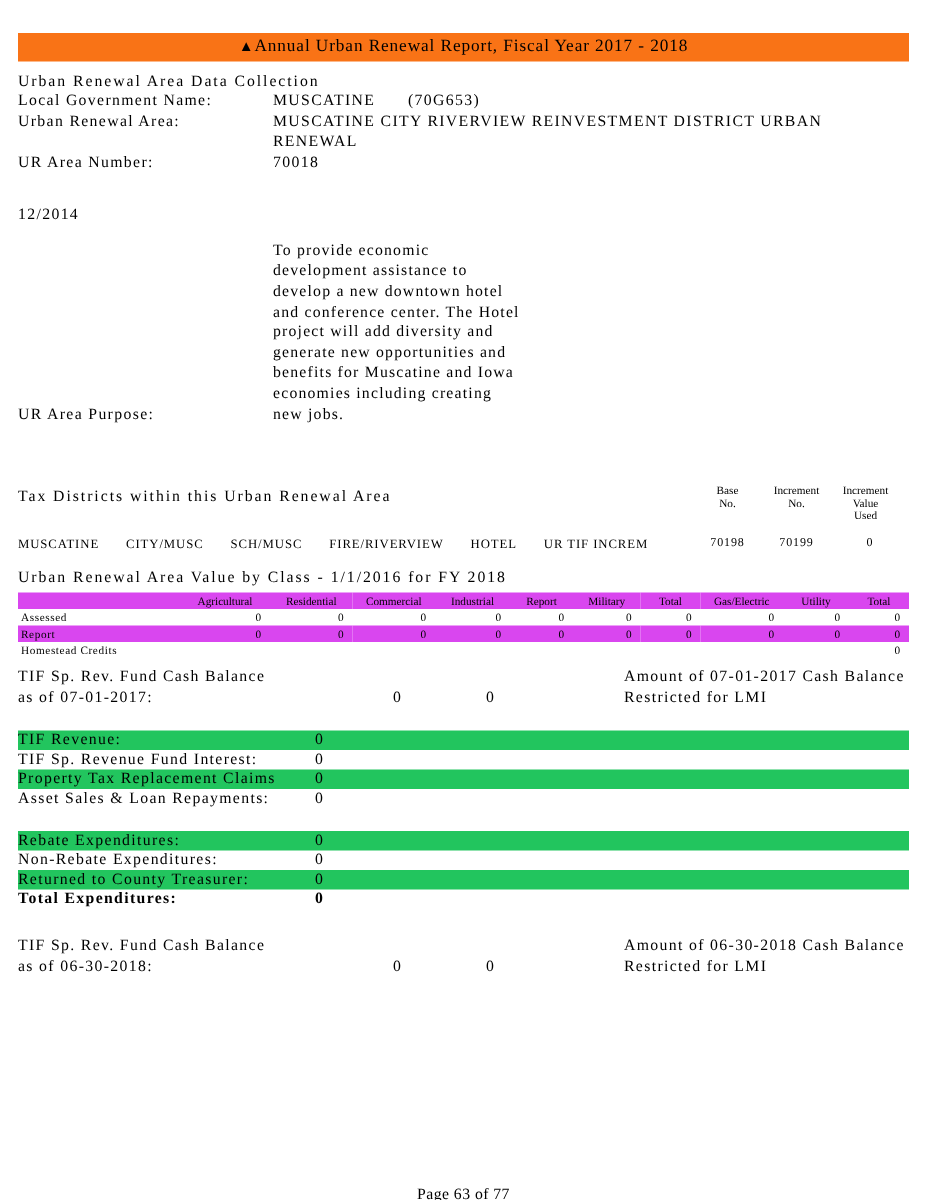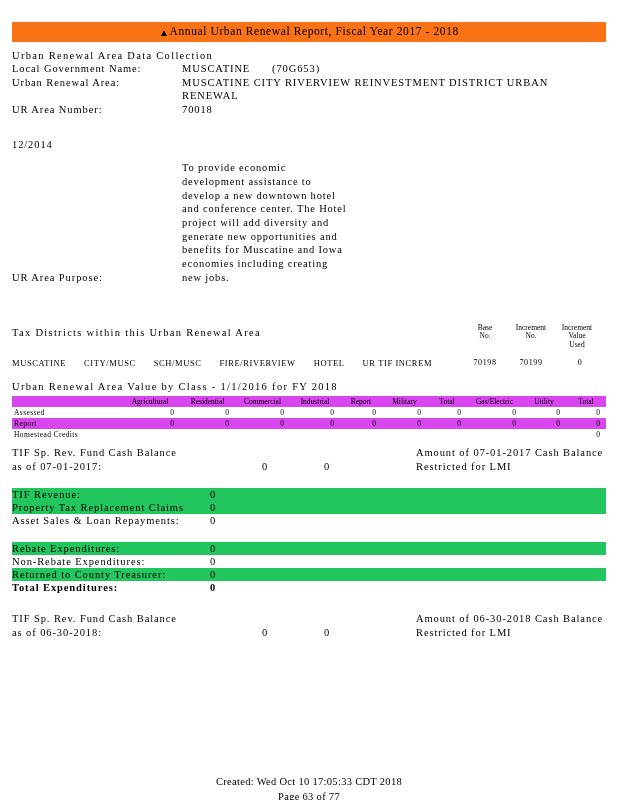--- a/index.html
+++ b/index.html
@@ -373,20 +373,25 @@
   <table class="money">
     <tbody>
         <tr class="gap-row">
           <td colspan="3"></td>
         </tr>
     <tr class="shade">
       <td class="lab">TIF  Revenue:</td>
       <td class="v1">0</td>
       <td class="rest"></td>
     </tr>
+    <tr>
+      <td class="lab">TIF  Sp. Revenue  Fund  Interest:</td>
+      <td class="v1">0</td>
+      <td class="rest"></td>
+    </tr>
     <tr class="shade">
       <td class="lab">Property  Tax  Replacement    Claims</td>
       <td class="v1">0</td>
       <td class="rest"></td>
     </tr>
     <tr>
       <td class="lab">Asset  Sales  &amp;  Loan  Repayments:</td>
       <td class="v1">0</td>
       <td class="rest"></td>
     </tr>
@@ -430,17 +435,16 @@
     </div>
     <div class="fin-line">
       <div class="c1">as  of  06-30-2018:</div>
       <div class="c2">0</div>
       <div class="c3">0</div>
       <div class="c4">Restricted      for   LMI</div>
     </div>
   </div>
 
   <div class="footer">
-    <div>Created: Wed Oct 10 17:05:33 CDT 2018</div>
     <div>Page 63 of 77</div>
   </div>
 
 </div>
 
 </body></html>

